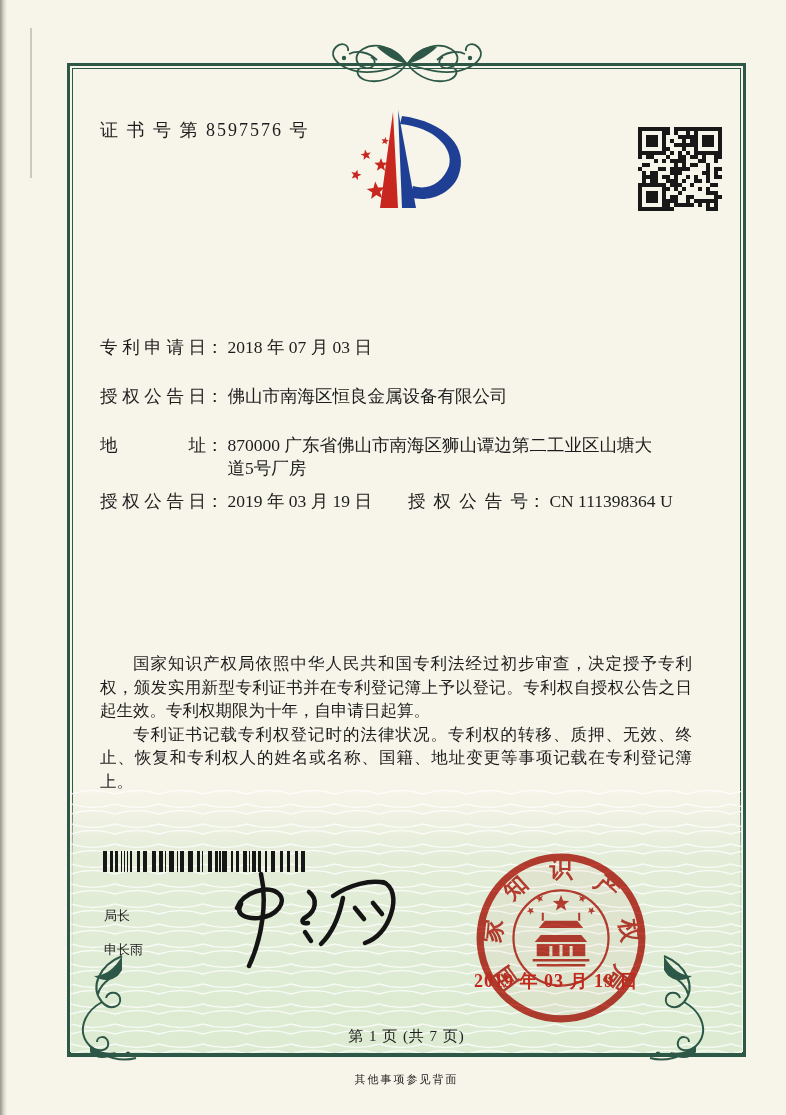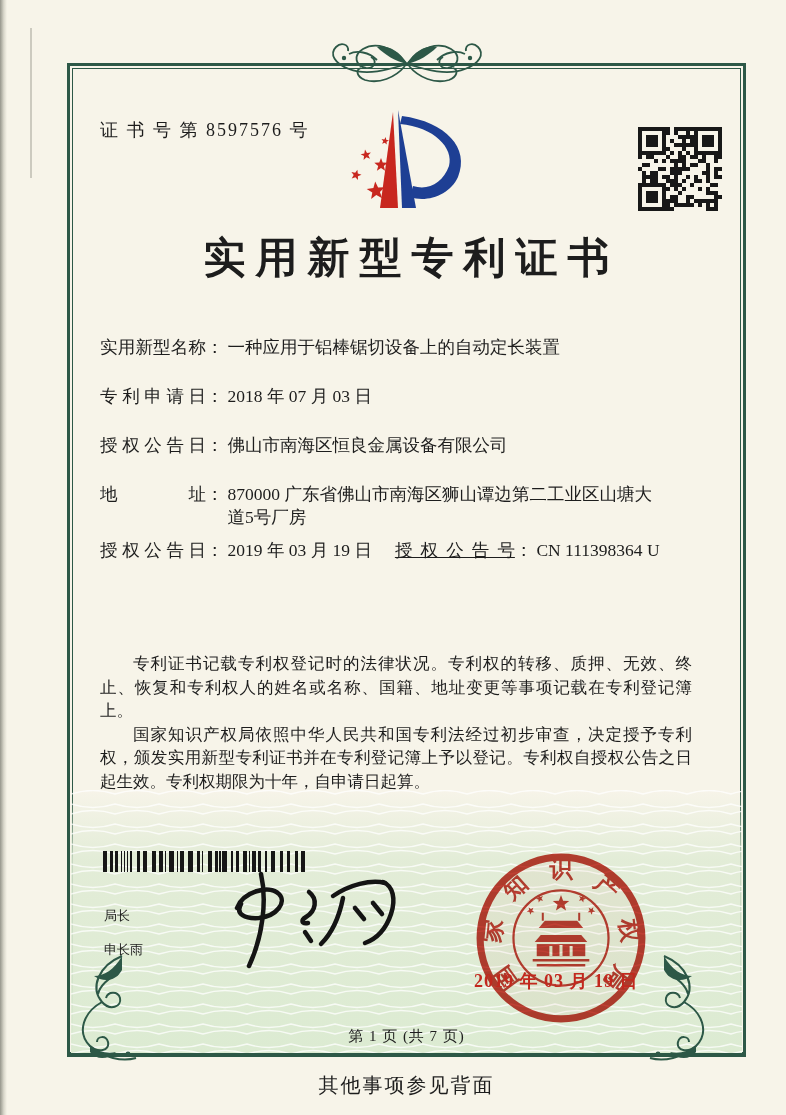--- a/index.html
+++ b/index.html
@@ -35,40 +35,40 @@
   .qr{left:638px;top:127px;width:84px;height:84px;display:grid;grid-template-columns:repeat(21,1fr);grid-auto-rows:4px;}
   .qr div.d{background:#181818;}
 
   .page-title{left:67px;top:230px;width:679px;text-align:center;font-size:42px;font-weight:700;
     letter-spacing:10px;text-indent:10px;}
 
   .fields{left:100px;top:336px;width:600px;font-size:17.5px;line-height:23px;}
   .frow{margin-bottom:26px;}
   .frow.addr{margin-bottom:10px;}
   .flabel{display:inline-block;width:106px;text-align:justify;text-align-last:justify;vertical-align:top;}
-  .flabel.w2{width:120px;margin-left:23px;text-decoration:underline;}
+  .flabel.w2{width:120px;margin-left:36px;}
   .fcolon{vertical-align:top;margin-right:4px;}
   .fvalue{display:inline-block;max-width:440px;vertical-align:top;}
   .fvalue.narrow{max-width:436px;}
 
   .body-text{left:100px;top:652px;width:592px;font-size:16.5px;line-height:23.5px;text-align:justify;}
   .body-text p{margin:0;text-indent:2em;}
 
   .barcode{left:103px;top:851px;width:202px;height:21px;display:flex;align-items:stretch;}
   .barcode div{height:100%;}
   .barcode .b{background:#161616;}
 
   .officer{left:104px;top:899px;font-size:13px;line-height:34px;}
   .signature{left:215px;top:866px;}
 
   .seal{left:472px;top:849px;mix-blend-mode:multiply;opacity:.95;}
   .seal-date{left:474px;top:969px;width:190px;font-size:18px;font-weight:700;color:#c2281e;letter-spacing:1px;}
 
   .page-num{left:67px;top:1027px;width:679px;text-align:center;font-size:15px;letter-spacing:1px;}
-  .back-note{left:67px;top:1072px;width:679px;text-align:center;font-size:20px;letter-spacing:2px;}
+  .back-note{left:67px;top:1072px;width:679px;text-align:center;font-size:11px;letter-spacing:2px;}
 </style>
 </head>
 <body>
 
 <div class="paper">
 
   <div class="scan-edge"></div>
   <div class="scan-line"></div>
 
   <div class="band">
@@ -602,43 +602,39 @@
       <div></div>
       <div></div>
       <div></div>
       <div></div>
       <div class="d"></div>
       <div class="d"></div>
       <div class="d"></div>
       <div></div>
     </div>
 
-  <div class="abs page-title">实用新型专利证书</div>
 
   <div class="abs fields">
-    <div class="frow">
-      <span class="flabel">实用新型名称</span><span class="fcolon">：</span><span class="fvalue">一种应用于铝棒锯切设备上的自动定长装置</span>
-    </div>
     <div class="frow">
       <span class="flabel">专利申请日</span><span class="fcolon">：</span><span class="fvalue">2018 年 07 月 03 日</span>
     </div>
     <div class="frow">
       <span class="flabel">授权公告日</span><span class="fcolon">：</span><span class="fvalue">佛山市南海区恒良金属设备有限公司</span>
     </div>
     <div class="frow addr">
       <span class="flabel">地址</span><span class="fcolon">：</span><span class="fvalue narrow">870000 广东省佛山市南海区狮山谭边第二工业区山塘大道5号厂房</span>
     </div>
     <div class="frow">
       <span class="flabel">授权公告日</span><span class="fcolon">：</span><span class="fvalue">2019 年 03 月 19 日</span><span class="flabel w2">授权公告号</span><span class="fcolon">：</span><span class="fvalue">CN 111398364 U</span>
     </div>
   </div>
 
   <div class="abs body-text">
+    <p>国家知识产权局依照中华人民共和国专利法经过初步审查，决定授予专利权，颁发实用新型专利证书并在专利登记簿上予以登记。专利权自授权公告之日起生效。专利权期限为十年，自申请日起算。</p>
     <p>专利证书记载专利权登记时的法律状况。专利权的转移、质押、无效、终止、恢复和专利权人的姓名或名称、国籍、地址变更等事项记载在专利登记簿上。</p>
-    <p>国家知识产权局依照中华人民共和国专利法经过初步审查，决定授予专利权，颁发实用新型专利证书并在专利登记簿上予以登记。专利权自授权公告之日起生效。专利权期限为十年，自申请日起算。</p>
   </div>
 
   <div class="abs barcode" id="barcode">
       <div class="b" style="width: 4.5px;"></div>
       <div style="width: 3px;"></div>
       <div class="b" style="width: 3px;"></div>
       <div style="width: 1.5px;"></div>
       <div class="b" style="width: 3px;"></div>
       <div style="width: 3px;"></div>
       <div class="b" style="width: 1.5px;"></div>

